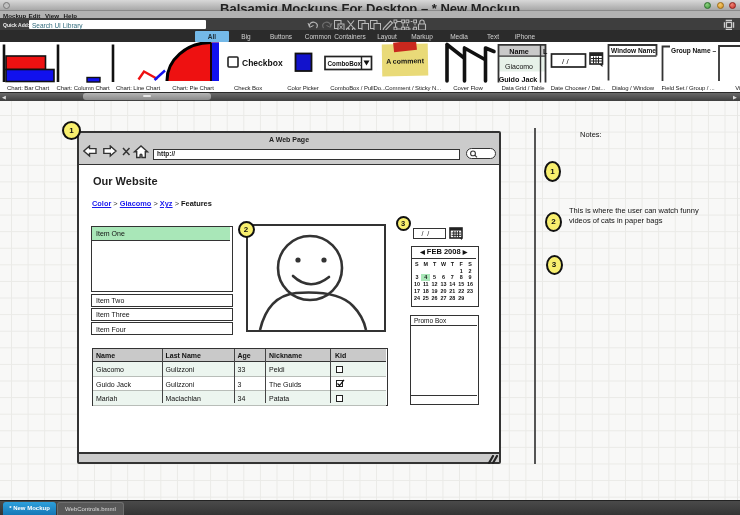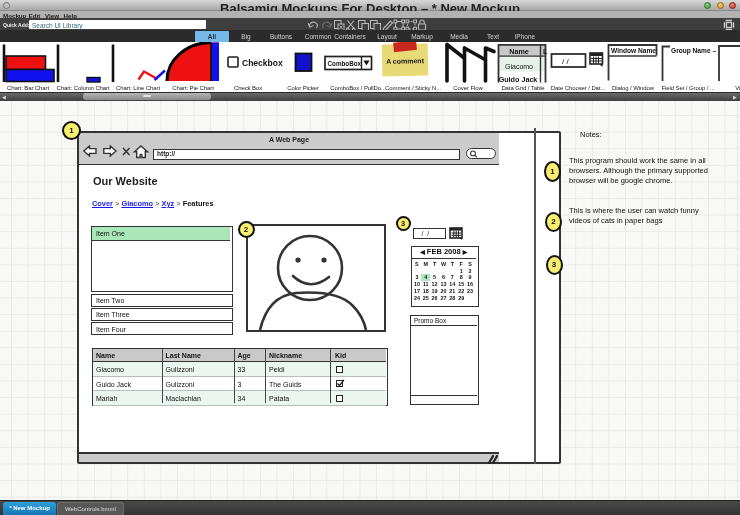--- a/index.html
+++ b/index.html
@@ -28,21 +28,21 @@
 
 #hscroll{left:0;top:91.5px;width:740px;height:9.5px;background:linear-gradient(#6a6a6a,#3f3f3f);border-top:1px solid #2a2a2a;}
 #hthumb{left:83px;top:92.5px;width:128px;height:7px;background:linear-gradient(#b5b5b5,#8a8a8a);border-radius:3px;}
 #hgrip{left:143px;top:95px;width:8px;height:2px;background:#e5e5e5;border-radius:1px;}
 .harr{font-size:5px;color:#ddd;top:2px;}
 
 #canvas{left:0;top:101px;width:740px;height:399px;background-color:#f8f8f7;
 background-image:linear-gradient(to right,#eaeae7 1px,transparent 1px),linear-gradient(to bottom,#eaeae7 1px,transparent 1px);
 background-size:16.6px 16.6px;background-position:11px 14px;}
 
-#bwin{left:77px;top:30px;width:484px;height:333px;border:2px solid #333;border-radius:2px;background:#fff;}
+#bwin{left:77px;top:30px;width:424px;height:333px;border:2px solid #333;border-radius:2px;background:#fff;}
 #bhead{left:0;top:0;width:420px;height:32px;background:#cbcbcb;border-bottom:1.5px solid #333;}
 #btitle{width:420px;text-align:center;top:2.5px;font-size:7px;font-weight:bold;color:#222;}
 #urlfield{left:74px;top:15.5px;width:307px;height:11px;background:#fff;border:1.3px solid #333;}
 #urltext{left:78px;top:17px;font-size:6.5px;font-weight:bold;color:#222;}
 #search{left:387px;top:14.5px;width:30px;height:11.5px;background:#fff;border:1.5px solid #333;border-radius:6px;}
 
 #oursite{left:14px;top:42px;font-size:11px;font-weight:bold;color:#222;}
 #crumbs{left:13px;top:66px;font-size:7.4px;font-weight:bold;}
 #crumbs a{color:#1a1aee;text-decoration:underline;}
 #crumbs .sep{color:#333;font-weight:normal;}
@@ -285,21 +285,21 @@
         <path d="M51.5 6.8 L58 1 L64.5 6.8 L62.3 6.8 L62.3 12.5 L58.9 12.5 L58.9 10 A 0.9 0.9 0 0 0 57.1 10 L57.1 12.5 L53.7 12.5 L53.7 6.8 Z" fill="#fff" stroke="#333" stroke-width="1.4"></path>
       </svg>
       <div class="abs" id="urlfield"></div>
       <div class="abs" id="urltext">http://</div>
       <div class="abs" id="search"></div>
       <svg class="abs" style="left:390px;top:17px;" width="10" height="8" viewBox="0 0 10 8">
         <circle cx="4" cy="3.4" r="2.4" fill="none" stroke="#333" stroke-width="1.1"></circle>
         <path d="M5.8 5.2 L8 7.4" stroke="#333" stroke-width="1.1"></path>
       </svg>
       <div class="abs" id="oursite">Our Website</div>
-      <div class="abs" id="crumbs"><a>Cover</a> <span class="sep">&gt;</span> <a>Giacomo</a> <span class="sep">&gt;</span> <a>Xyz</a> <span class="sep">&gt;</span> <span class="last">Features</span></div>
+      <div class="abs" id="crumbs"><a>Color</a> <span class="sep">&gt;</span> <a>Giacomo</a> <span class="sep">&gt;</span> <a>Xyz</a> <span class="sep">&gt;</span> <span class="last">Features</span></div>
       <div class="abs" id="listbig">
           <div class="abs" id="itemone"></div>
           <div class="abs litext" style="top:3px;">Item One</div>
         </div>
       <div class="abs lrow" style="top:160.5px;">
           <div class="abs litext">Item Two</div>
         </div>
       <div class="abs lrow" style="top:174.5px;">
           <div class="abs litext">Item Three</div>
         </div>
@@ -431,21 +431,20 @@
       </svg>
     </div>
 
     <div class="abs callout" style="left:62px;top:20px;width:19px;height:19px;font-size:8px;line-height:15px;">1</div>
     <div class="abs callout" style="left:237.5px;top:120px;width:17px;height:17px;font-size:8px;line-height:13px;">2</div>
     <div class="abs callout" style="left:395.5px;top:114.5px;width:15px;height:15px;font-size:7.5px;line-height:11px;">3</div>
 
     <div class="abs" id="divider"></div>
     <div class="abs" id="notes-title">Notes:</div>
     <div class="abs callout" style="left:544px;top:59.5px;width:17px;height:21px;font-size:8px;line-height:17px;">1</div>
-    <div class="abs note" style="left:569px;top:54.5px;">This program should work the same in all<br>browsers. Although the primary supported<br>browser will be google chrome.</div>
     <div class="abs callout" style="left:545px;top:110.5px;width:17px;height:20px;font-size:8px;line-height:16px;">2</div>
     <div class="abs note" style="left:569px;top:105px;">This is where the user can watch funny<br>videos of cats in paper bags</div>
     <div class="abs callout" style="left:545.5px;top:153.5px;width:17px;height:20px;font-size:8px;line-height:16px;">3</div>
   </div>
   <div class="abs" style="left:736.5px;top:101px;width:1.5px;height:399px;background:#e6e6e4;"></div>
 
   <div class="abs" id="bottombar"></div>
   <div class="abs" id="btab1">* New Mockup</div>
   <div class="abs" id="btab2">WebControls.bmml</div>
 </div>

